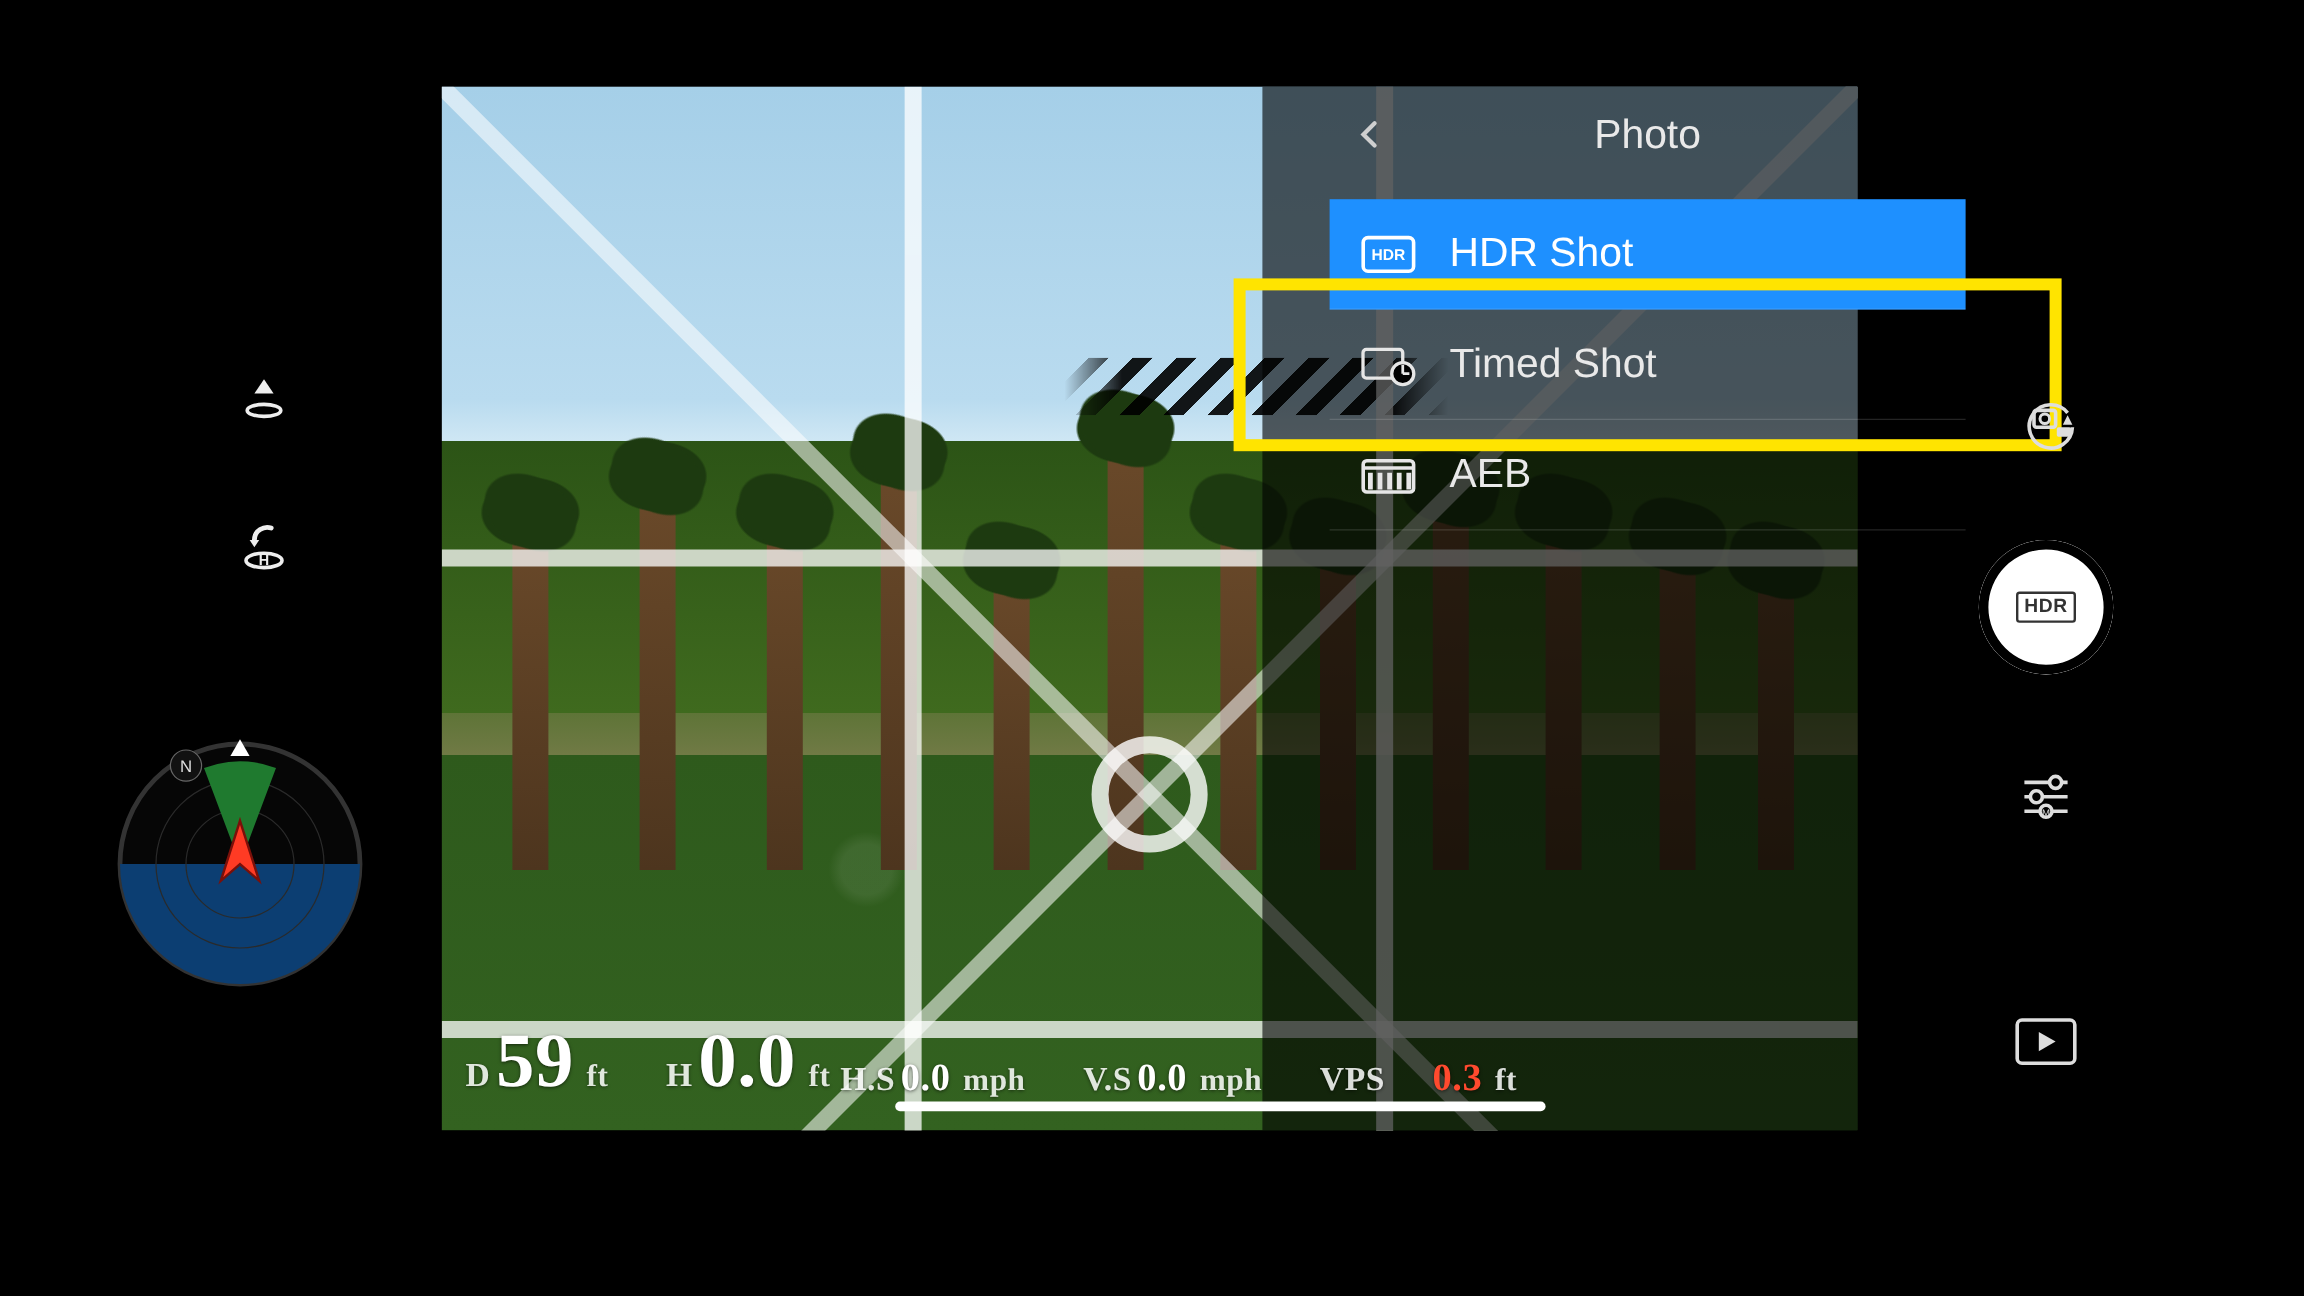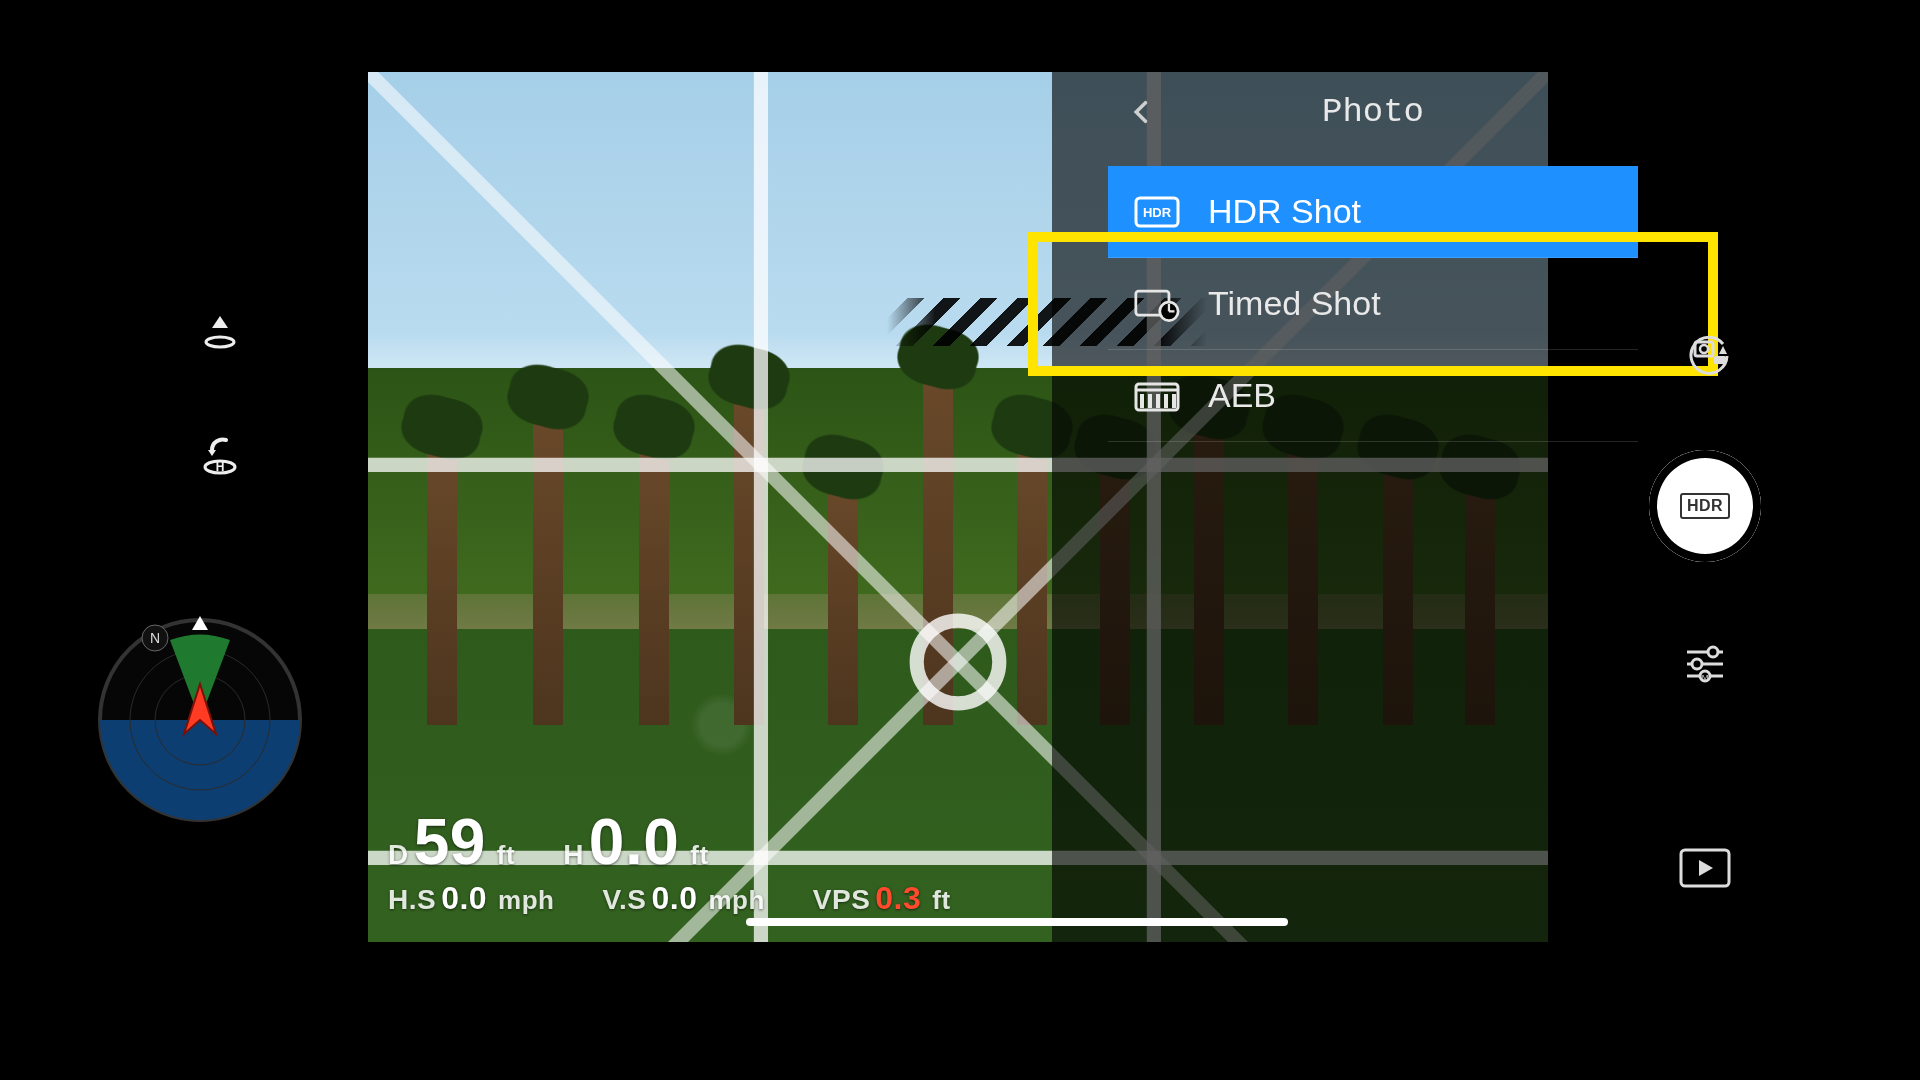--- a/index.html
+++ b/index.html
@@ -105,32 +105,32 @@
   
   .dim-right {
     position:absolute; top:0; right:0; bottom:0; width:42%;
     background: rgba(0,0,0,.62);
   }
   
   .telemetry {
     position:absolute;
     left:0; right:0; bottom:14px;
     padding: 0 20px 12px;
-    font-family: Liberation Sans, sans-serif;
+    font-family: Liberation Serif, serif;
     font-weight: 800;
     letter-spacing: .5px;
     text-shadow: 0 1px 3px rgba(0,0,0,.6);
-    display:flex; flex-direction:column; gap:8px;
+    display:flex; gap:8px;
   }
   .telemetry .row { display:flex; gap:48px; align-items:flex-end; }
   .t-label { font-size: 28px; opacity:.85; font-weight:700; }
   .t-val   { font-size: 64px; line-height:1; }
   .t-val2  { font-size: 32px; line-height:1; }
   .t-unit  { font-size: 26px; opacity:.85; margin-left:6px; }
-  .t-red   { color:#ff4a2e; }
+  .t-red   { color:#ff4a2e;margin-left:35px; }
   .progress {
     position:absolute; left:32%; right:22%; bottom:2px; height:8px;
     background:#fff; border-radius:4px;
   }
   
   .menu {
     position:absolute;
     top:76px;
     left:1108px;      
     width:530px;
@@ -139,21 +139,20 @@
   .menu-header {
     display:flex; align-items:center; height:72px;
   }
   .menu-back {
     width:48px; height:48px; display:flex;align-items:center;justify-content:center;
     margin-left:10px;
   }
   .menu-title {
     flex:1; text-align:center; font-size:34px; font-weight:500;
     margin-right:58px; 
-    font-family:Liberation Mono, monospace;
   }
   .menu-items { margin-top:18px; }
   .menu-item {
     display:flex; align-items:center;
     height:92px;
     padding:0 26px;
     border-bottom:1px solid rgba(255,255,255,.14);
     gap:28px;
     font-size:34px;
   }

